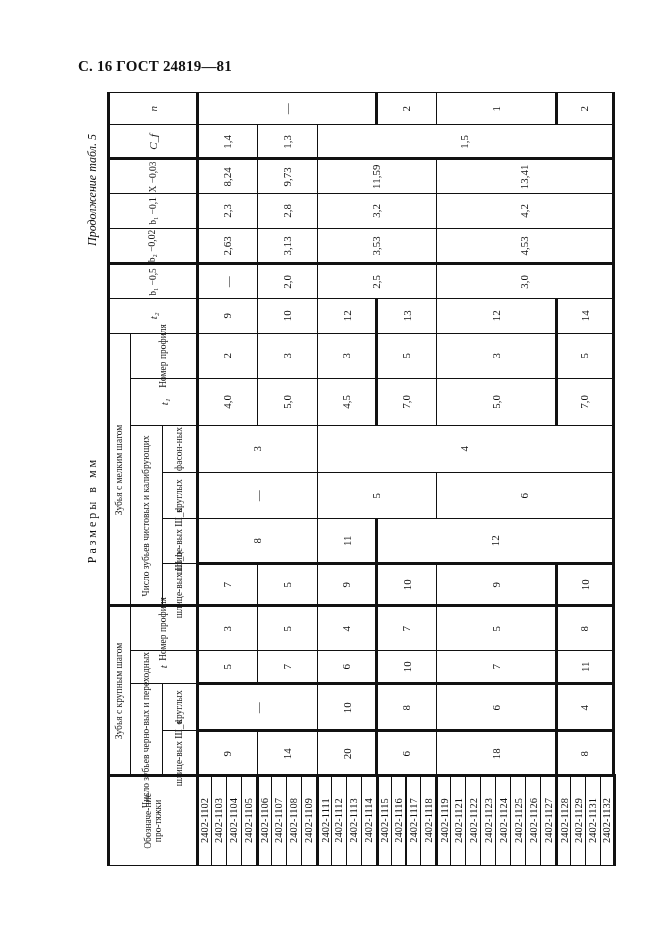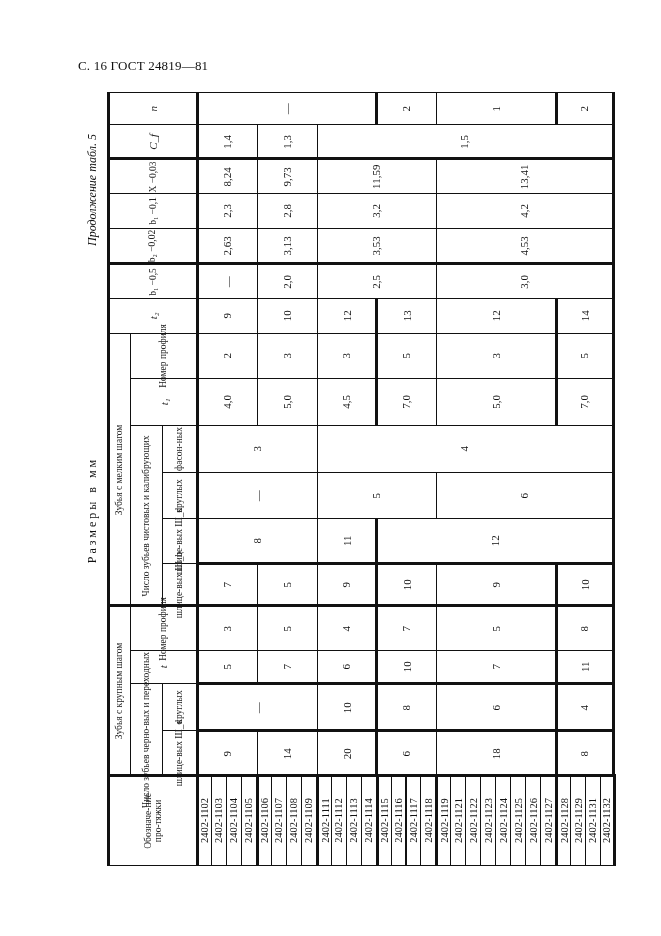--- a/index.html
+++ b/index.html
@@ -1,18 +1,18 @@
 <!DOCTYPE html>
 <html><head>
 <meta charset="utf-8">
 <style>
   html, body { margin: 0; padding: 0; background: #ffffff; }
   body { width: 661px; height: 936px; position: relative; overflow: hidden;
          font-family: "Liberation Serif", "DejaVu Serif", serif; color: #111; }
-  .page-header { position: absolute; left: 78px; top: 58px; font-size: 13px; font-weight: normal;
+  .page-header { position: absolute; left: 78px; top: 58px; font-size: 15px; font-weight: bold;
                  letter-spacing: 0.2px; }
   .side-caption { position: absolute; left: 82px; top: 90px; width: 20px; height: 200px; }
   .side-caption span { position: absolute; left: 10px; top: 100px; white-space: nowrap;
                        transform: translate(-50%, -50%) rotate(-90deg); font-style: italic; font-size: 12px; }
   .size-caption { position: absolute; left: 82px; top: 430px; width: 20px; height: 160px; }
   .size-caption span { position: absolute; left: 10px; top: 80px; white-space: nowrap;
                        transform: translate(-50%, -50%) rotate(-90deg); font-size: 12px; letter-spacing: 3px; }
 
   .tbl { position: absolute; left: 0; top: 0; }
   .cell { position: absolute; box-sizing: border-box; border: 1px solid #111;

